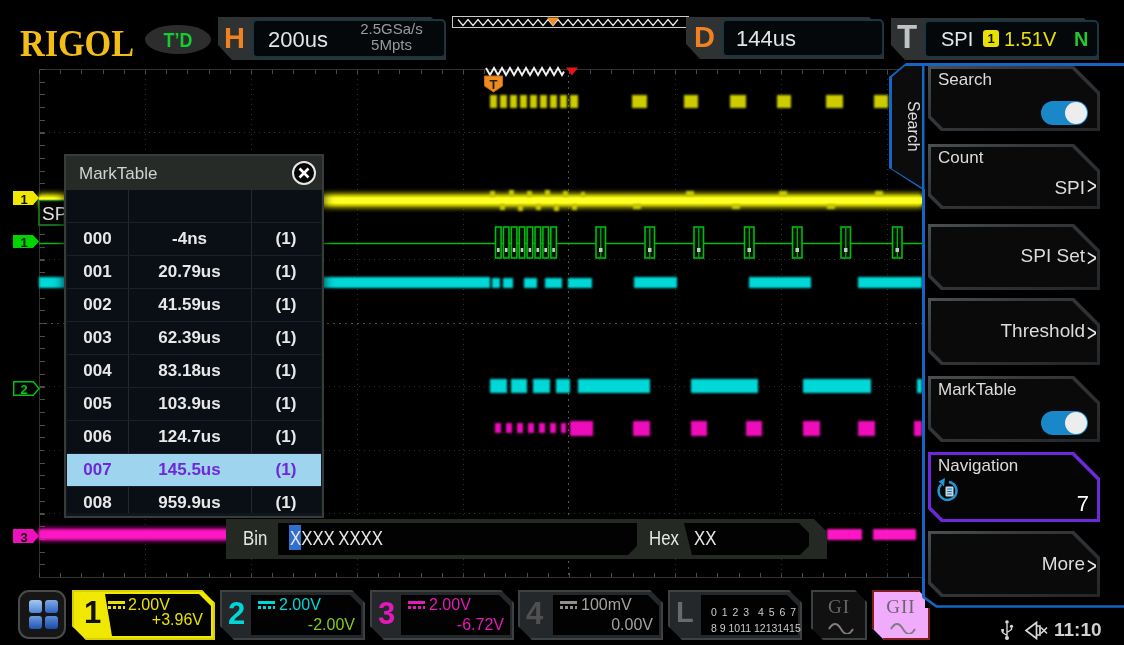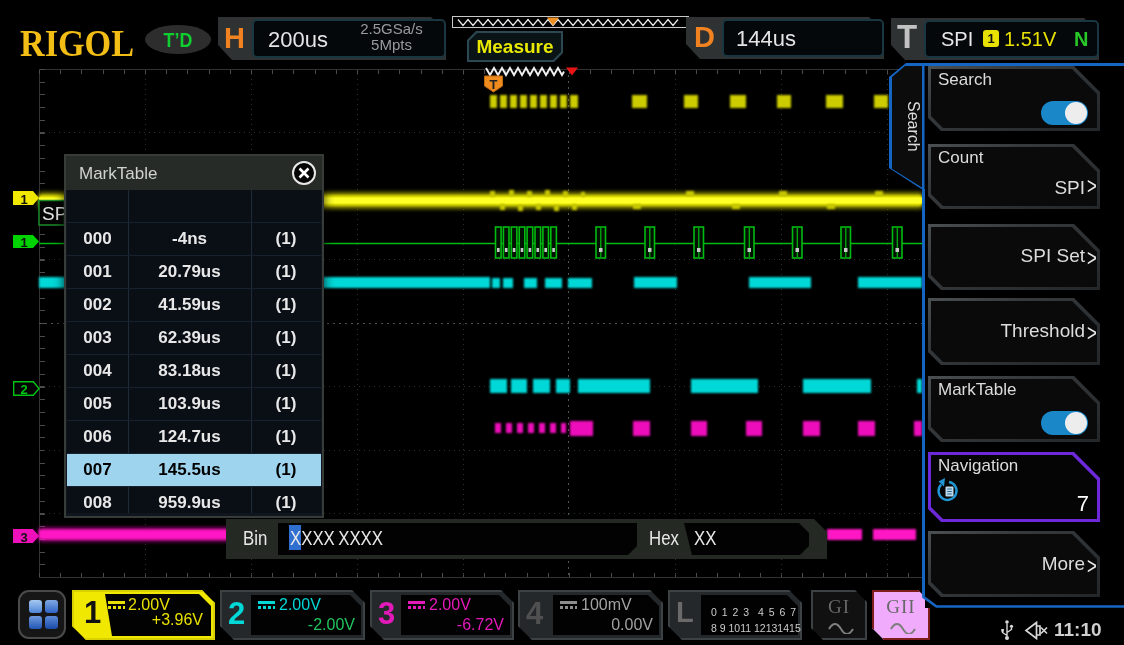--- a/index.html
+++ b/index.html
@@ -245,25 +245,20 @@
   <div class="ibox a" style="left:252px;top:19px;width:194px;height:39px"></div>
   <div class="a" style="left:268px;top:27px;font-size:22px;color:#e4e4e4">200us</div>
   <div class="a" style="left:355px;top:21px;width:73px;text-align:center;font-size:15px;color:#9a9a9a;line-height:16px">2.5GSa/s<br>5Mpts</div>
 
   <div class="a" style="left:452px;top:16px;width:237px;height:12px;border:1.5px solid #c9c9c9;background:#000"></div>
   <svg class="a" style="left:452px;top:16px" width="237" height="13">
     <path d="M6 3.5 l5 6 l5 -6 l5 6 l5 -6 l5 6 l5 -6 l5 6 l5 -6 l5 6 l5 -6 l5 6 l5 -6 l5 6 l5 -6 l5 6 l5 -6 l5 6 l5 -6 l5 6 l5 -6 l5 6 l5 -6 l5 6 l5 -6 l5 6 l5 -6 l5 6 l5 -6 l5 6 l5 -6 l5 6 l5 -6 l5 6 l5 -6 l5 6 l5 -6 l5 6 l5 -6 l5 6 l5 -6 l5 6 l5 -6 l5 6 l5 -6" fill="none" stroke="#e8e8e8" stroke-width="1.3"></path>
     <path d="M95 1.5 h12 l-6 8 z" fill="#f09022"></path>
   </svg>
 
-  <div class="btn a" style="left:467px;top:31px;width:96px;height:31px">
-        <div>
-          <span style="font-size:19px;font-weight:bold;color:#e8e800">Measure</span>
-        </div>
-      </div>
 
   <div class="obox a" style="left:686px;top:17px;width:198px;height:42px"></div>
   <div class="a" style="left:694px;top:21px;font-size:29px;font-weight:bold;color:#f08221">D</div>
   <div class="ibox a" style="left:722px;top:19px;width:162px;height:38px"></div>
   <div class="a" style="left:736px;top:26px;font-size:22px;color:#e4e4e4">144us</div>
 
   <div class="obox a" style="left:891px;top:18px;width:208px;height:42px"></div>
   <div class="a" style="left:897px;top:18px;font-size:33px;font-weight:bold;color:#c2c2c2">T</div>
   <div class="ibox a" style="left:924px;top:20px;width:175px;height:38px"></div>
   <div class="a" style="left:941px;top:28px;font-size:20px;color:#e8e8e8">SPI</div>
@@ -312,21 +307,21 @@
     <div class="trow" style="top:197px">
           <span class="c1">005</span>
           <span class="c2">103.9us</span>
           <span class="c3">(1)</span>
         </div>
     <div class="trow" style="top:230px">
           <span class="c1">006</span>
           <span class="c2">124.7us</span>
           <span class="c3">(1)</span>
         </div>
-    <div class="trow" style="top:263px;background:#9fd4ee;color:#000000">
+    <div class="trow" style="top:263px;background:#9fd4ee;color:#6d28d9">
           <span class="c1">007</span>
           <span class="c2">145.5us</span>
           <span class="c3">(1)</span>
         </div>
     <div class="trow" style="top:296px">
           <span class="c1">008</span>
           <span class="c2">959.9us</span>
           <span class="c3">(1)</span>
         </div>
   </div>
@@ -423,21 +418,21 @@
   </div>
 
   <div class="chbox a" style="left:220px;width:145px">
     <div class="chnum" style="color:#00d8d8">2</div>
     <div class="chin" style="left:29px;width:110px"></div>
     <div class="dc" style="left:36px;top:9px">
           <i style="top:0;background:#00d8d8"></i>
           <i style="top:5px;background-image:repeating-linear-gradient(90deg,#00d8d8 0 3px,transparent 3px 5px);height:2.5px"></i>
         </div>
     <div class="v1" style="left:57px;color:#00d8d8">2.00V</div>
-    <div class="v2" style="color:#22c55e">-2.00V</div>
+    <div class="v2" style="color:#84cc16">-2.00V</div>
   </div>
 
   <div class="chbox a" style="left:370px;width:144px">
     <div class="chnum" style="color:#e419b9">3</div>
     <div class="chin" style="left:29px;width:109px"></div>
     <div class="dc" style="left:36px;top:9px">
           <i style="top:0;background:#e419b9"></i>
           <i style="top:5px;background-image:repeating-linear-gradient(90deg,#e419b9 0 3px,transparent 3px 5px);height:2.5px"></i>
         </div>
     <div class="v1" style="left:57px;color:#e419b9">2.00V</div>

